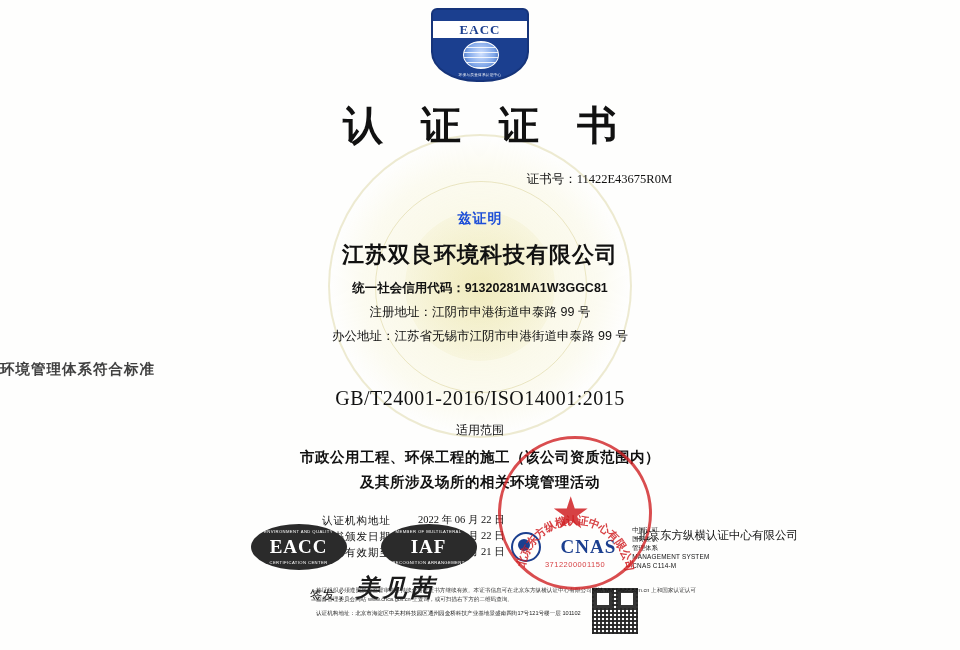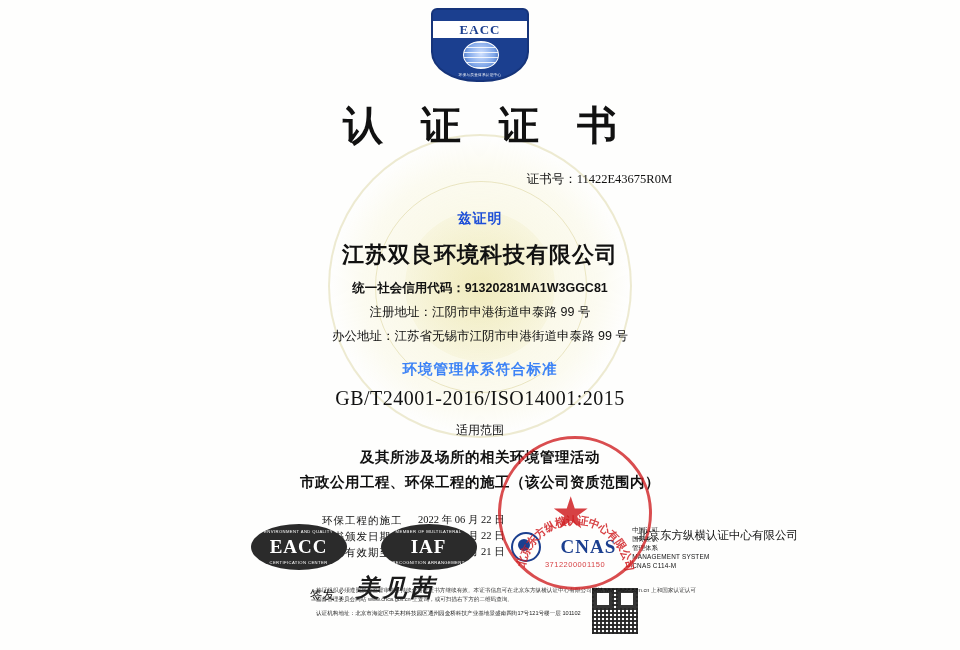--- a/index.html
+++ b/index.html
@@ -160,24 +160,24 @@
   .line-row .lbl { font-weight: bold; text-align: right; }
   .line-row .val { font-weight: bold; }
   .addr-row {
     margin-top: 7px;
     text-align: center;
     font-size: 12.5px;
     color: #111;
   }
   .standard-label {
     margin-top: 15px;
-    text-align: center;
+    text-align: left;
     font-size: 14.5px;
     font-weight: bold;
-    color: #3b82f6;
+    color: #404040;
     letter-spacing: 1px;
   }
   .standard-code {
     margin-top: 8px;
     text-align: center;
     font-family: "Liberation Serif", serif;
     font-size: 20px;
     color: #111;
     letter-spacing: 0.5px;
   }
@@ -432,26 +432,26 @@
     </div>
 
     <div class="addr-row">
       <span>办公地址：</span><span>江苏省无锡市江阴市申港街道申泰路 99 号</span>
     </div>
 
     <div class="standard-label">环境管理体系符合标准</div>
     <div class="standard-code">GB/T24001-2016/ISO14001:2015</div>
 
     <div class="scope-label">适用范围</div>
+    <div class="scope-line">市政公用工程、环保工程的施工（该公司资质范围内）</div>
     <div class="scope-line">及其所涉及场所的相关环境管理活动</div>
-    <div class="scope-line">市政公用工程、环保工程的施工（该公司资质范围内）</div>
 
     <div class="dates">
       <div class="drow">
-        <div class="dlbl">环保工程的施工</div>
+        <div class="dlbl">认证机构地址</div>
         <div class="dval">2022 年 06 月 22 日</div>
       </div>
       <div class="drow">
         <div class="dlbl">证书颁发日期</div>
         <div class="dval">2022 年 06 月 22 日</div>
       </div>
       <div class="drow">
         <div class="dlbl">证书有效期至</div>
         <div class="dval">2025 年 06 月 21 日</div>
       </div>

